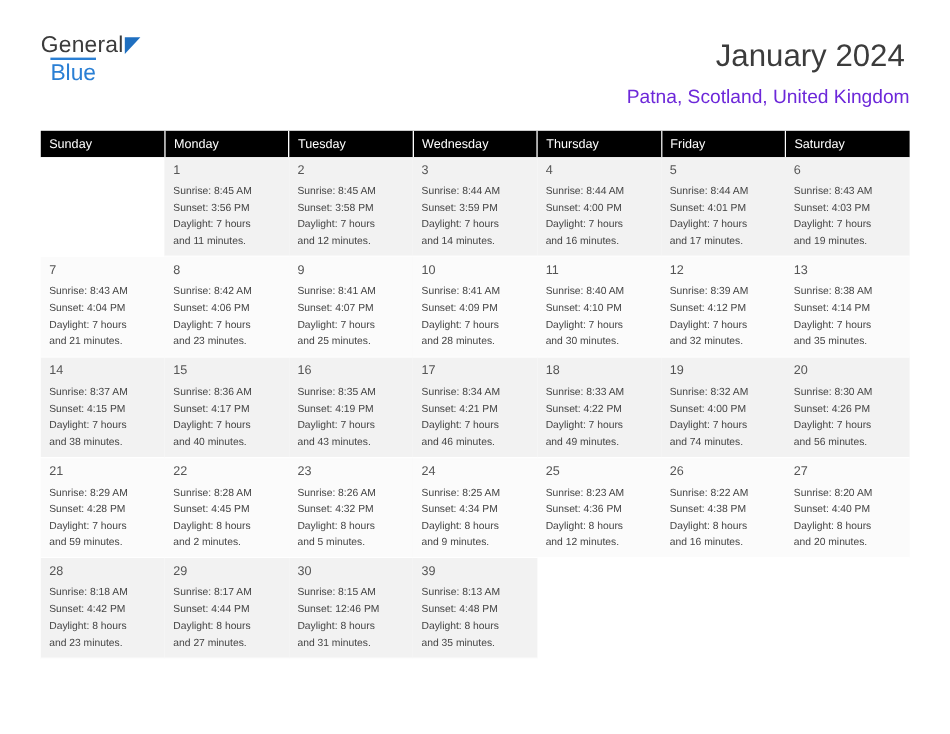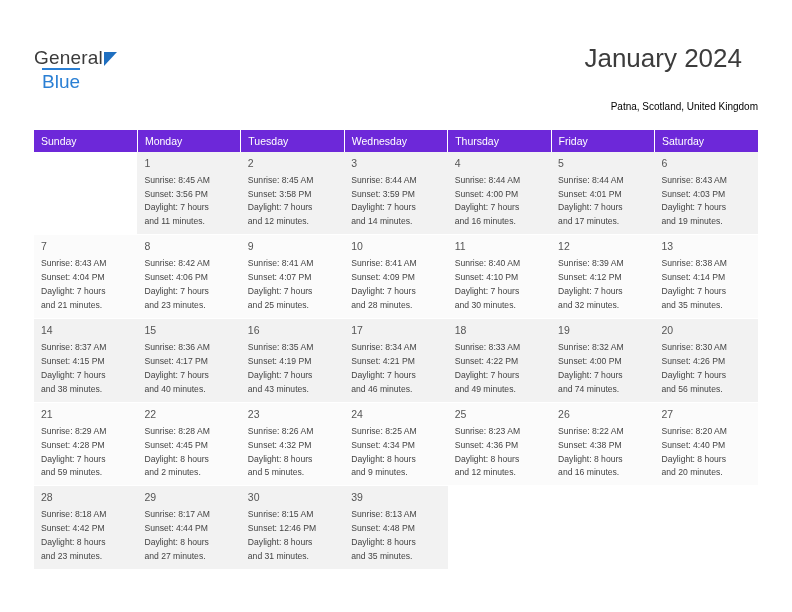--- a/index.html
+++ b/index.html
@@ -11,21 +11,21 @@
   }
   .page {
     position: relative;
     width: 792px;
     height: 612px;
     padding: 0;
   }
   
   .header {
     display: flex;
-    align-items: center;
+    align-items: flex-start;
     justify-content: space-between;
     padding: 28px 34px 0 34px;
   }
   .logo {
     line-height: 1;
     user-select: none;
   }
   .logo-row1 {
     font-size: 19px;
     color: #3b3b3b;
@@ -51,37 +51,37 @@
     padding-top: 2px;
     display: inline-block;
   }
   .title-block {
     text-align: right;
   }
   .month-title {
     font-size: 26px;
     color: #3c3c3c;
     font-weight: normal;
-    margin: 16px;
+    margin: 4px;
     line-height: 1.1;
   }
   .location {
-    font-size: 10px;
-    color: #000000;
-    margin-top: 28px;
+    font-size: 16px;
+    color: #6d28d9;
+    margin-top: 12px;
   }
   
   .calendar {
     margin: 18px 34px 0 34px;
     border-collapse: collapse;
     width: 724px;
     table-layout: fixed;
   }
   .calendar th {
-    background: #6d28d9;
+    background: #000000;
     color: #ffffff;
     font-size: 10.5px;
     font-weight: normal;
     text-align: left;
     padding: 5px 0 5px 7px;
     border-right: 1px solid #ffffff;
     margin-top: 21px;
   }
   .calendar th:last-child { border-right: none; }
   .calendar td {

